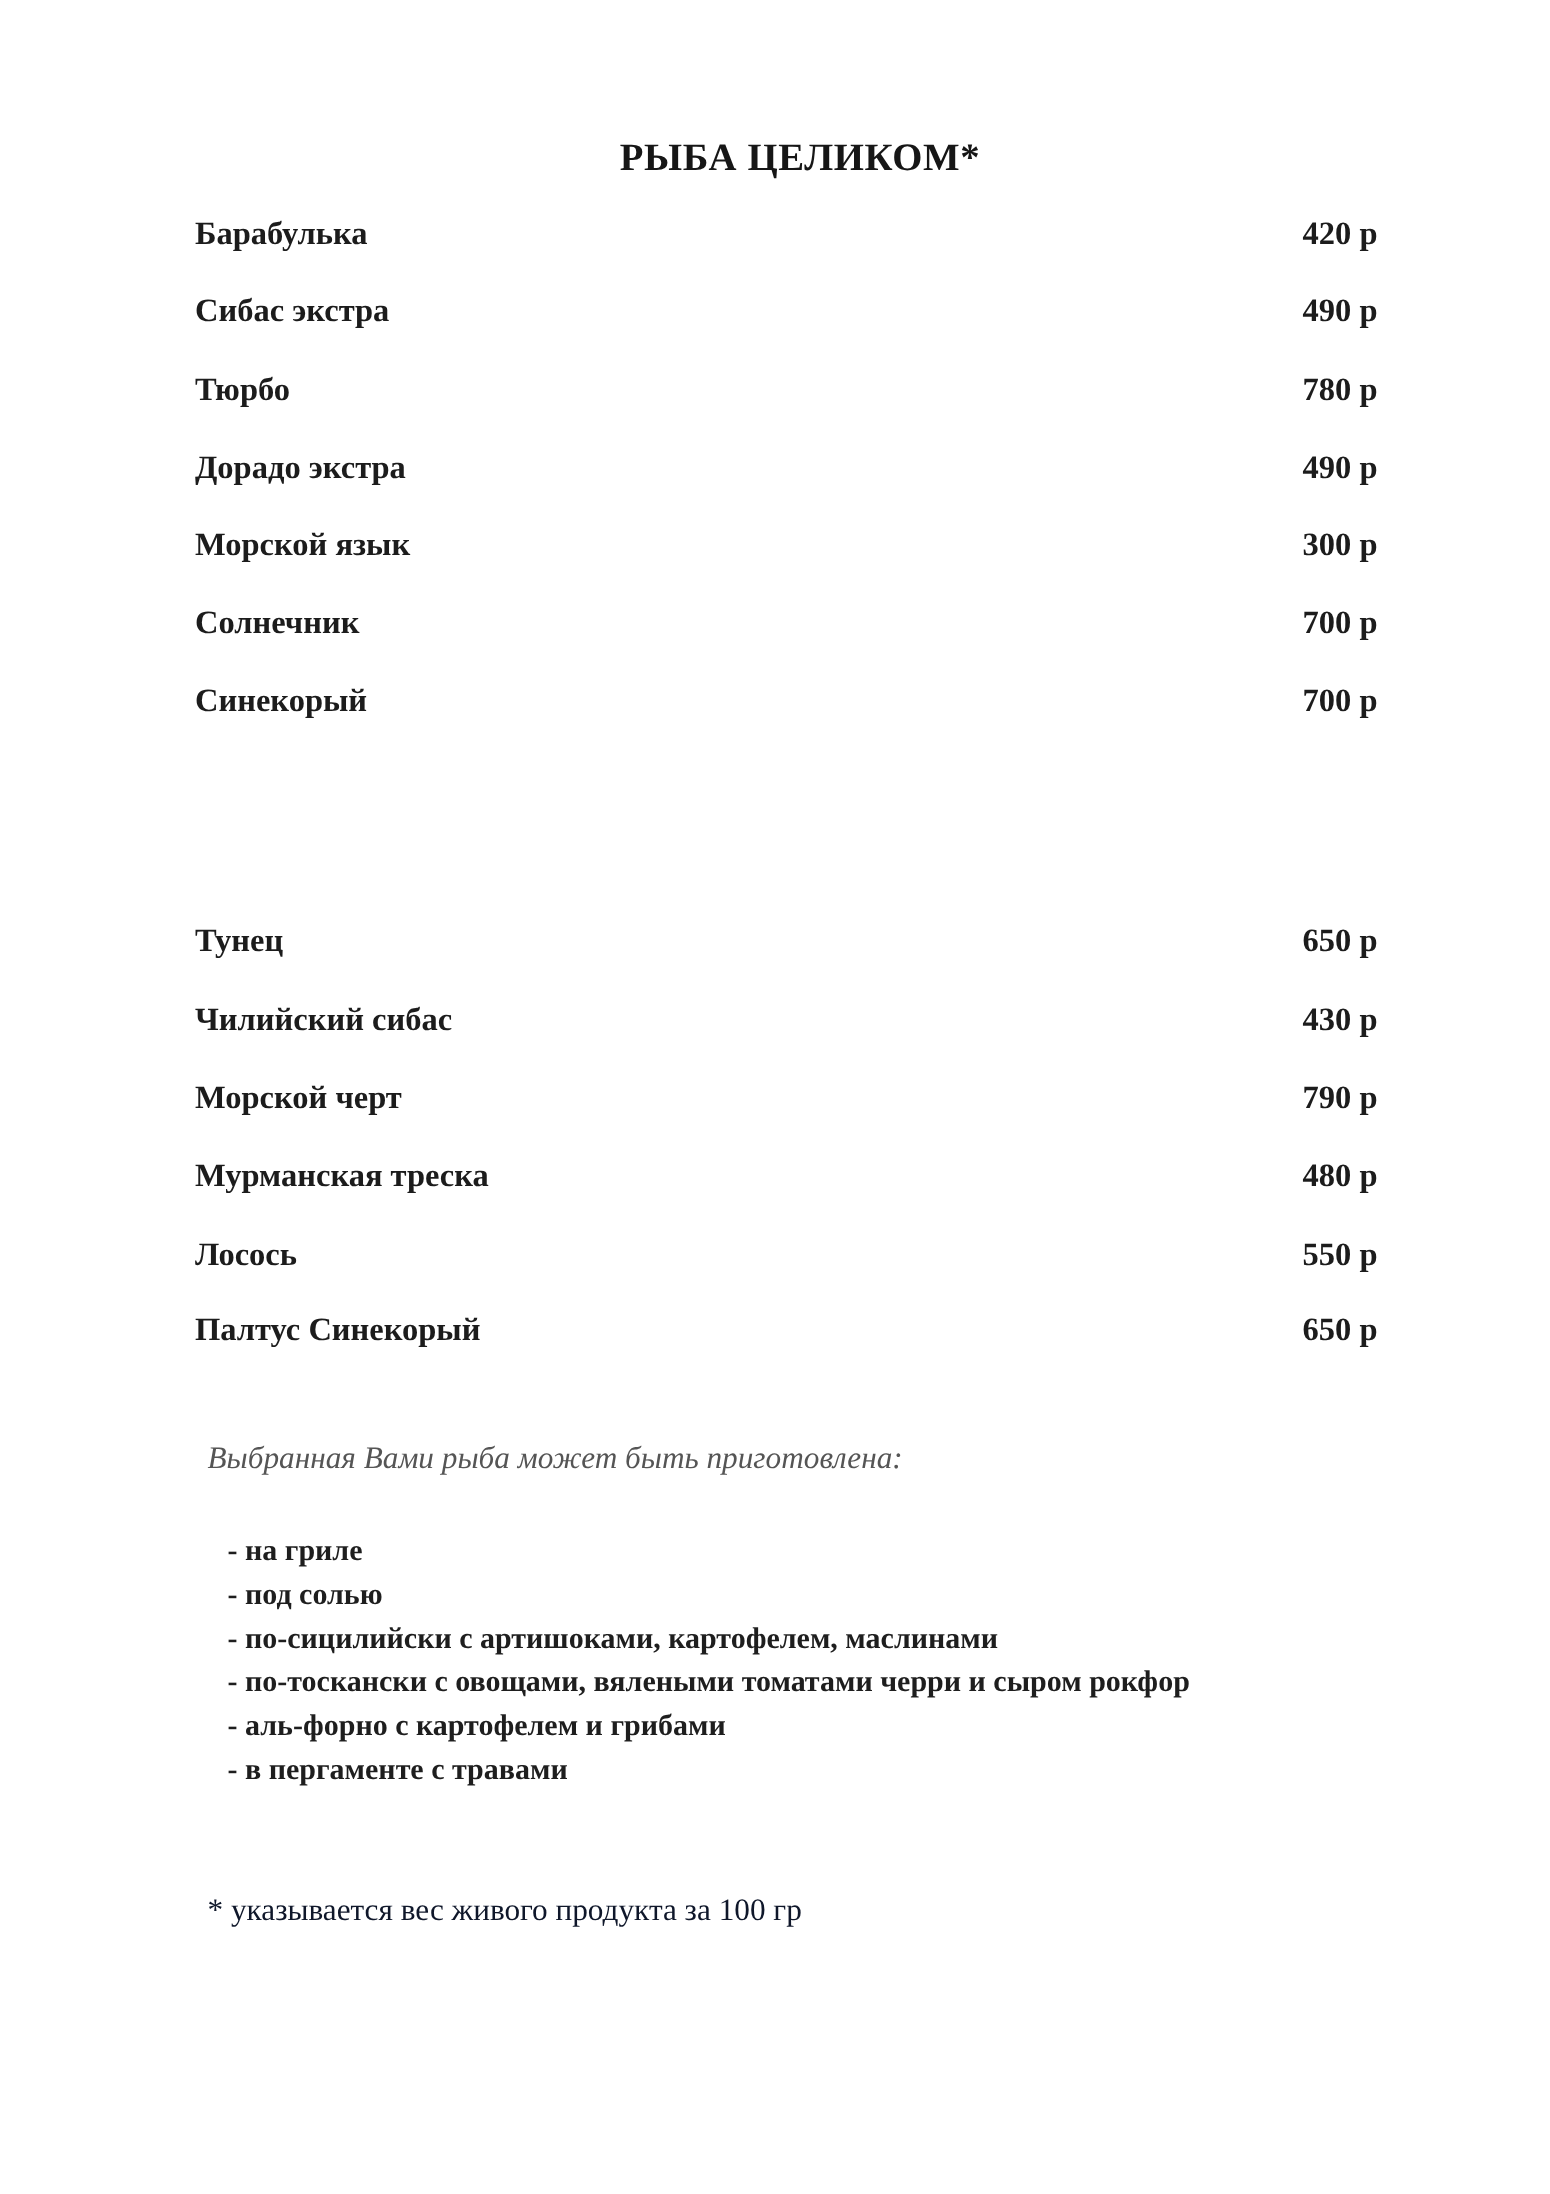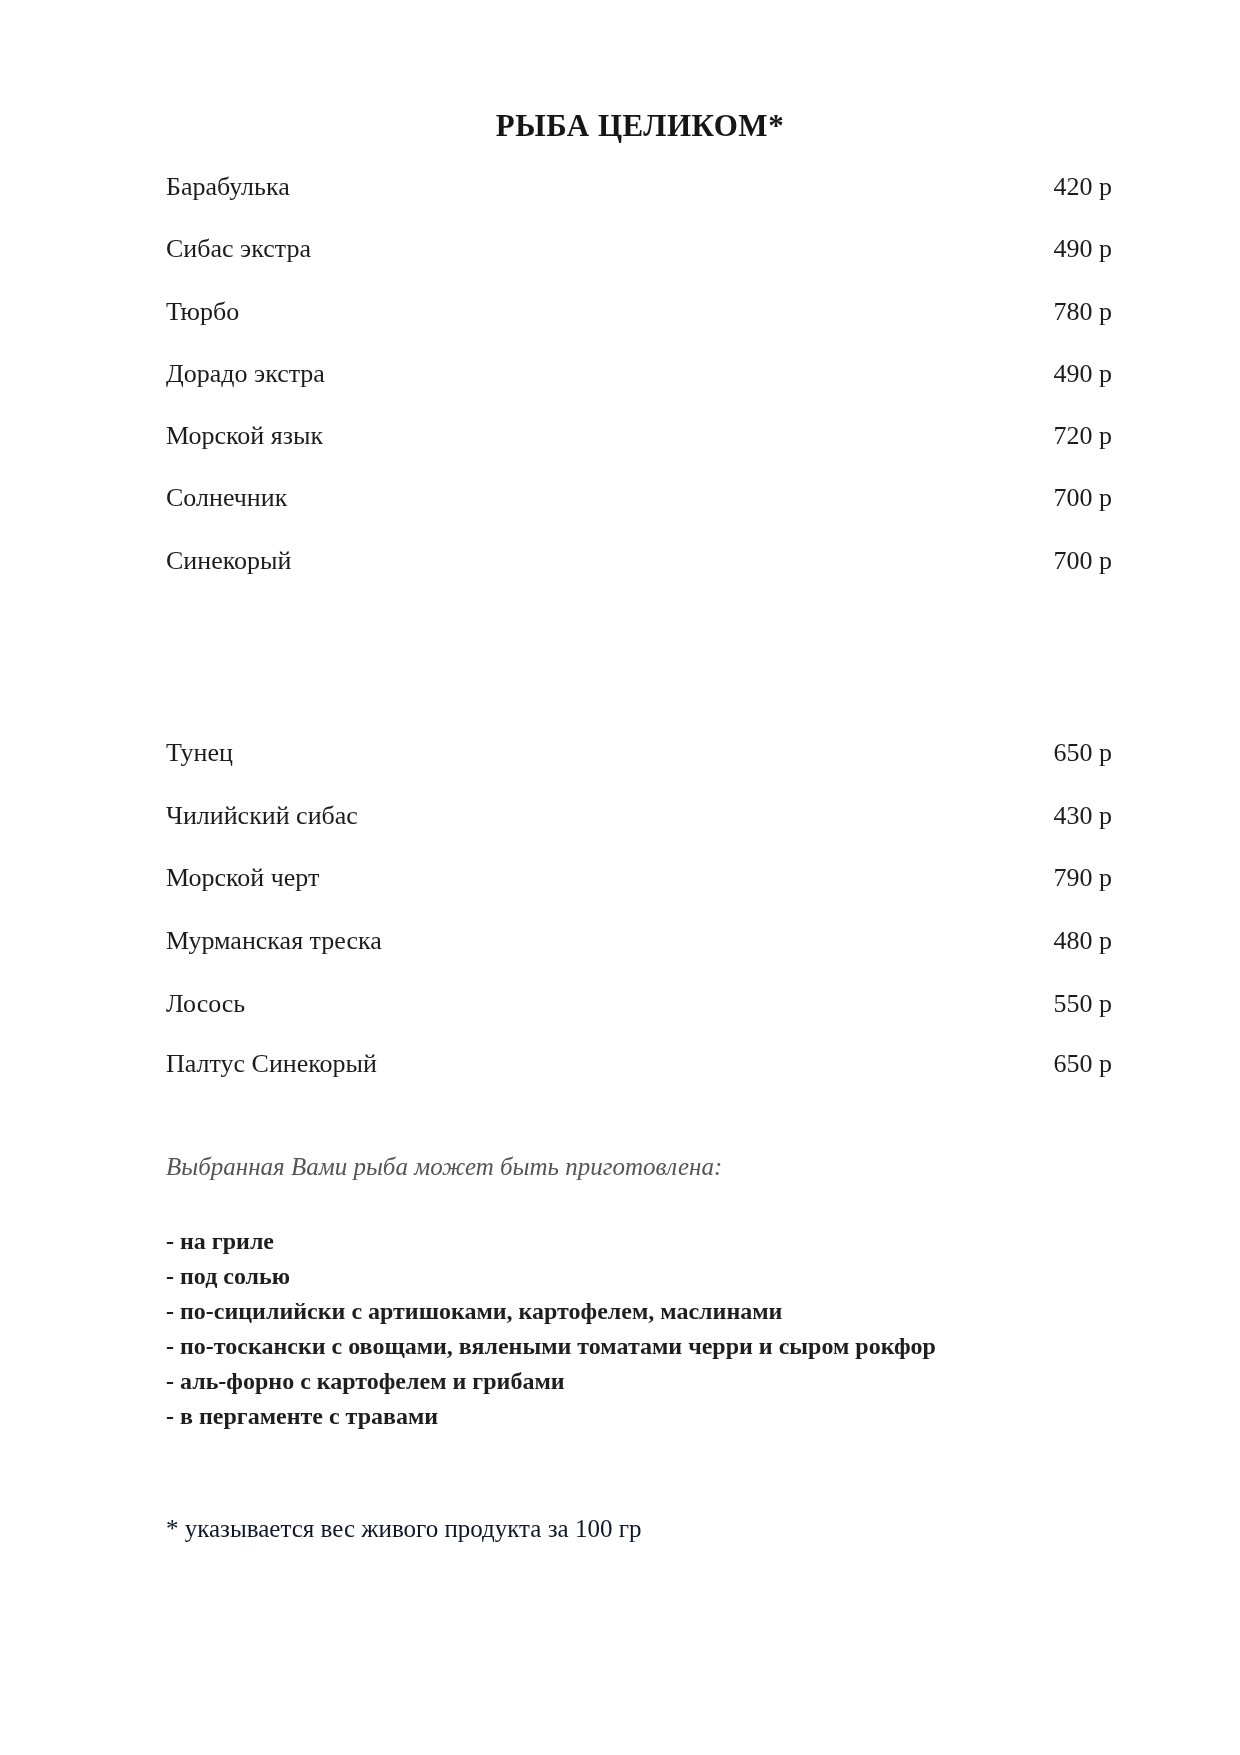--- a/index.html
+++ b/index.html
@@ -6,29 +6,29 @@
   body {
     width: 1240px; height: 1755px; position: relative; overflow: hidden;
     font-family: "Liberation Serif", "DejaVu Serif", serif; color: #1a1a1a;
   }
   .page { position: absolute; left: 0; top: 0; width: 1240px; height: 1755px; margin-left: 20px; }
   .section-title {
     position: absolute; left: 0; width: 1240px; text-align: center;
     font-weight: bold; font-size: 31px; letter-spacing: 0.5px; color: #161616;
   }
   .row {
-    position: absolute; left: 146px; width: 946px; height: 34px;
+    position: absolute; left: 136px; width: 946px; height: 34px;
     display: flex; justify-content: space-between; align-items: baseline;
-    font-weight: normal; font-size: 26px; color: #1c1c1c;
+    font-weight: bold; font-size: 26px; color: #1c1c1c;
   }
   .row .price { text-align: right; min-width: 80px; }
   .note {
     position: absolute; left: 146px; font-style: italic; font-size: 25px; color: #555;
   }
-  .bullets { position: absolute; left: 146px; top: 1224px; width: 900px; }
+  .bullets { position: absolute; left: 162px; top: 1224px; width: 900px; }
   .bullet {
     font-weight: bold; font-size: 24px; color: #1e1e1e; line-height: 35px;
     margin: 0; padding: 0;
   }
   .footnote {
     position: absolute; left: 146px; top: 1515px; font-size: 25px; color: #0f172a;
   }
 </style>
 </head>
 <body>
@@ -48,21 +48,21 @@
   <div class="row" style="top:297px;">
     <span>Тюрбо</span>
     <span class="price">780 р</span>
   </div>
   <div class="row" style="top:359px;">
     <span>Дорадо экстра</span>
     <span class="price">490 р</span>
   </div>
   <div class="row" style="top:421px;gap:21px;">
     <span>Морской язык</span>
-    <span class="price">720 р</span>
+    <span class="price">300 р</span>
   </div>
   <div class="row" style="top:483px;">
     <span>Солнечник</span>
     <span class="price">700 р</span>
   </div>
   <div class="row" style="top:546px;">
     <span>Синекорый</span>
     <span class="price">700 р</span>
   </div>
 

